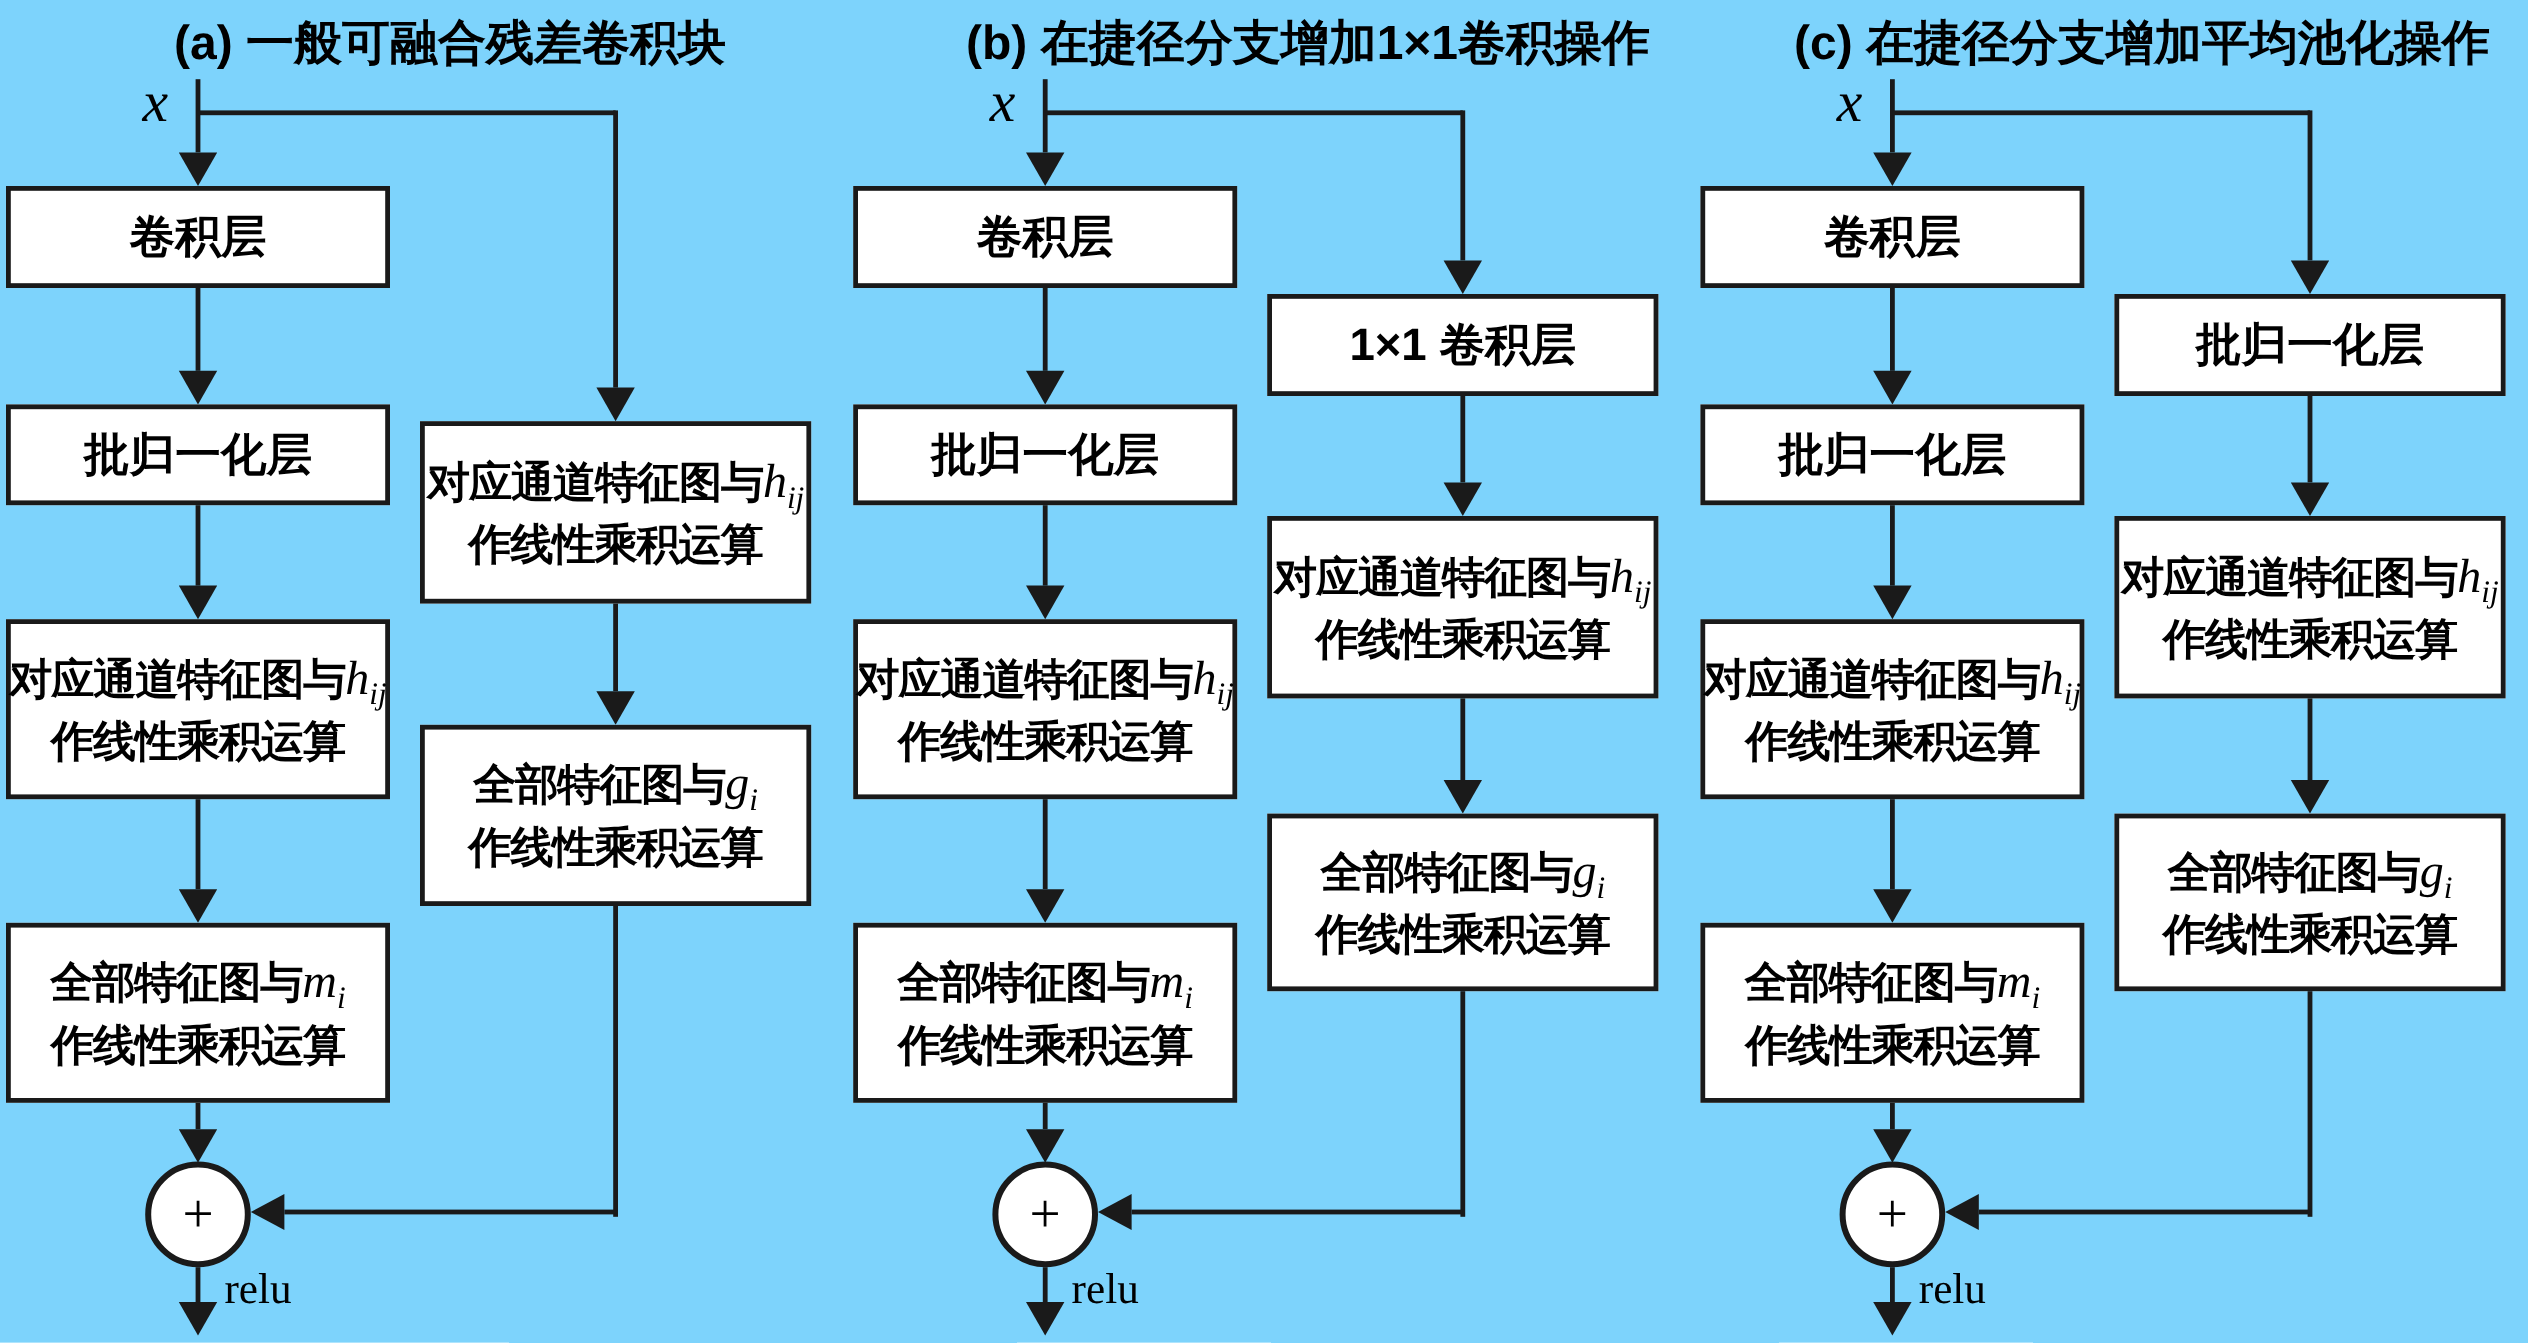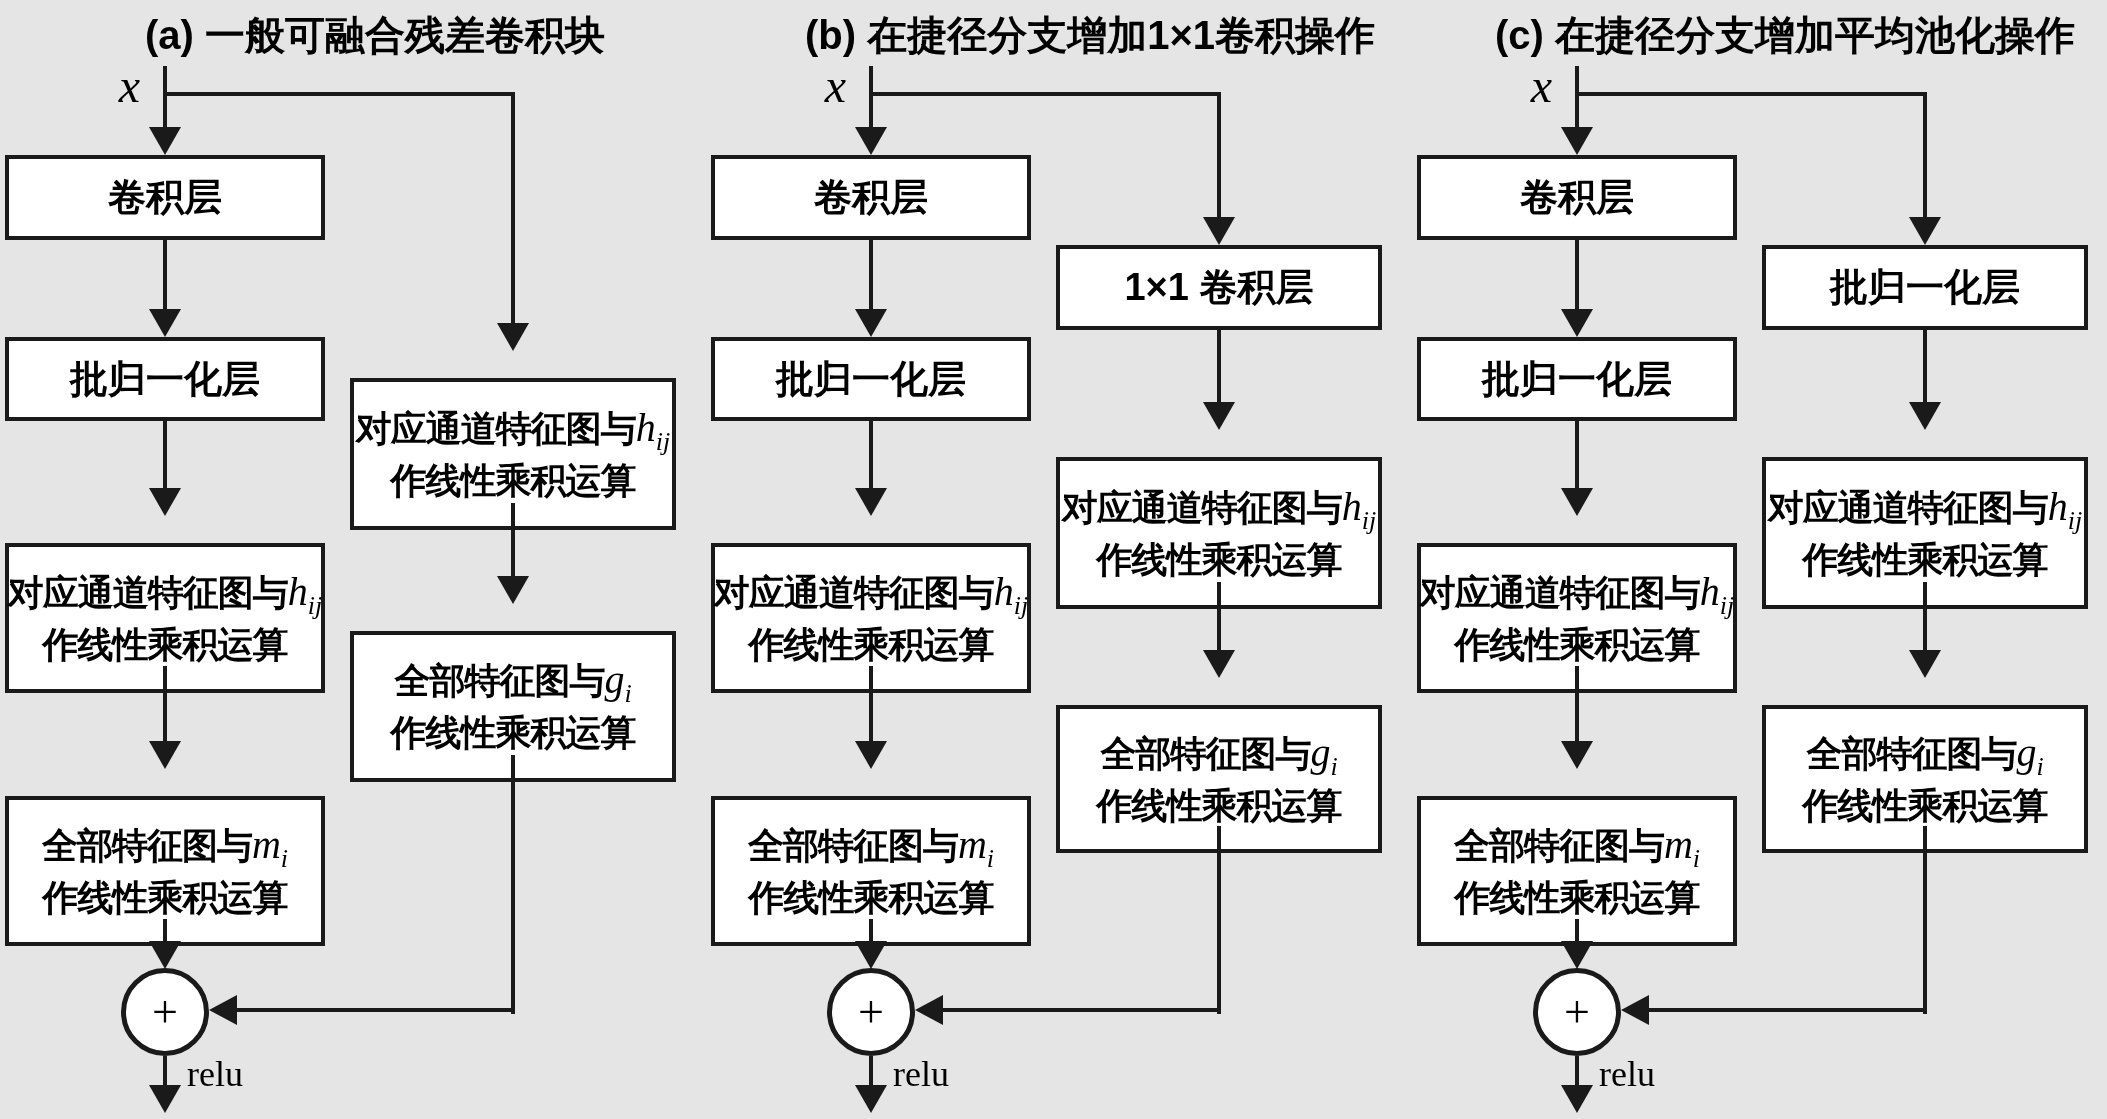--- a/index.html
+++ b/index.html
@@ -1,32 +1,32 @@
 <!DOCTYPE html>
 <html><head>
 <meta charset="utf-8">
 <style>
   html,body{margin:0;padding:0;background:#ffffff;}
   #canvas{
-    position:relative;width:2107px;height:1119px;background:#e5e5e5;
+    position:relative;width:2107px;height:1119px;background:#7dd3fc;
     font-family:"Liberation Sans",sans-serif;color:#000;overflow:hidden;
   }
   .title{position:absolute;font-size:40px;font-weight:600;text-align:center;white-space:nowrap;}
   .xlab{position:absolute;font-family:"Liberation Serif",serif;font-style:italic;font-size:48px;text-align:right;line-height:1;}
   .relu{position:absolute;font-family:"Liberation Serif",serif;font-size:36px;line-height:1;}
   .lv{position:absolute;width:4px;background:#1a1a1a;}
   .lh{position:absolute;height:4px;background:#1a1a1a;}
   .ad{position:absolute;width:0;height:0;border-left:16px solid transparent;border-right:16px solid transparent;border-top:28px solid #1a1a1a;}
   .al{position:absolute;width:0;height:0;border-top:15px solid transparent;border-bottom:15px solid transparent;border-right:28px solid #1a1a1a;}
   .box{
     position:absolute;border:4px solid #1a1a1a;background:#fff;box-sizing:border-box;
     display:flex;flex-direction:column;align-items:center;justify-content:center;
     font-size:38px;font-weight:600;text-align:center;
   }
-  .two{font-size:36px;letter-spacing:-1px;line-height:52px;margin-top:27px;}
+  .two{font-size:36px;letter-spacing:-1px;line-height:52px;}
   .bl{white-space:nowrap;}
   .fvar{font-family:"Liberation Serif",serif;font-style:italic;font-weight:500;font-size:40px;letter-spacing:0;}
   .fsub{font-family:"Liberation Serif",serif;font-style:italic;font-weight:400;font-size:26px;line-height:0;vertical-align:-9px;letter-spacing:0;}
   .circle{
     position:absolute;width:88px;height:88px;border:5px solid #1a1a1a;border-radius:50%;background:#fff;
     box-sizing:border-box;display:flex;align-items:center;justify-content:center;
   }
   .plus{font-family:"Liberation Serif",serif;font-size:46px;font-weight:400;line-height:1;}
 </style>
 </head>

